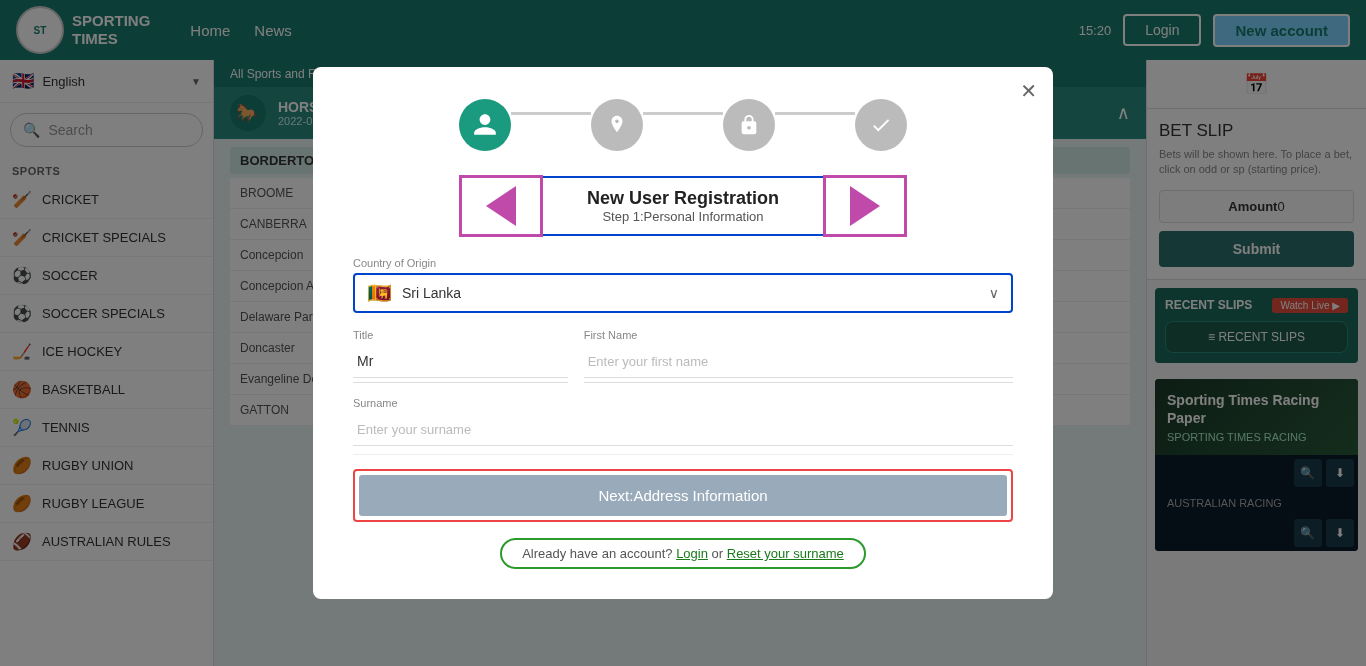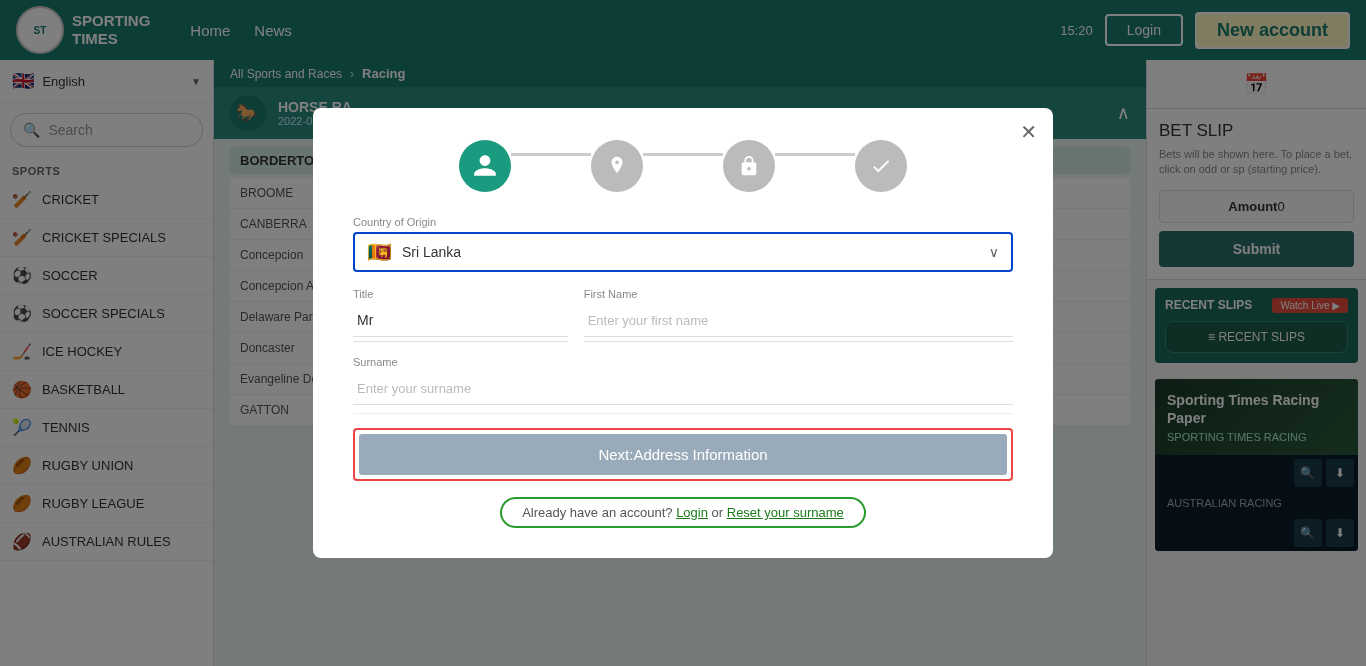--- a/index.html
+++ b/index.html
@@ -9,21 +9,21 @@
     .app { display: flex; flex-direction: column; height: 666px; width: 1366px; }
     .header { background: #1a7a6e; height: 60px; display: flex; align-items: center; padding: 0 16px; gap: 16px; }
     .logo-area { display: flex; align-items: center; gap: 8px; }
     .logo-circle { width: 48px; height: 48px; border-radius: 50%; background: #fff; border: 2px solid #ccc; display: flex; align-items: center; justify-content: center; font-size: 10px; color: #1a7a6e; font-weight: bold; text-align: center; }
     .logo-text { color: #fff; font-weight: bold; font-size: 15px; line-height: 1.2; }
     .nav { display: flex; gap: 24px; margin-left: 24px; }
     .nav-item { color: #fff; font-size: 15px; cursor: pointer; padding: 4px 0; }
     .header-right { margin-left: auto; display: flex; align-items: center; gap: 12px; }
     .time-area { color: #fff; font-size: 13px; text-align: right; }
     .login-btn { background: transparent; border: 2px solid #fff; color: #fff; padding: 6px 20px; border-radius: 4px; cursor: pointer; font-size: 14px; }
-    .new-account-btn { background: #fef9c3; border: 2px solid #fff; color: #1a7a6e; padding: 6px 20px; border-radius: 4px; cursor: pointer; font-size: 18px; font-weight: bold; }
+    .new-account-btn { background: #7dd3fc; border: 2px solid #fff; color: #1a7a6e; padding: 6px 20px; border-radius: 4px; cursor: pointer; font-size: 15px; font-weight: bold; }
 
     .content { display: flex; flex: 1; overflow: hidden; }
 
     
     .sidebar { width: 214px; background: #fff; border-right: 1px solid #ddd; overflow-y: auto; flex-shrink: 0; }
     .lang-select { display: flex; align-items: center; gap: 8px; padding: 10px 12px; border-bottom: 1px solid #eee; cursor: pointer; }
     .lang-flag { font-size: 18px; }
     .lang-label { font-size: 13px; color: #333; flex: 1; }
     .lang-chevron { font-size: 10px; color: #666; }
     .search-box { display: flex; align-items: center; gap: 8px; margin: 10px 10px; padding: 8px 12px; border: 1px solid #ccc; border-radius: 20px; }
@@ -290,20 +290,32 @@
       <div class="step-line"></div>
       <div class="step">
         <div class="step-circle inactive">
           <svg width="22" height="22" viewBox="0 0 24 24" fill="white">
               <path d="M9 16.2l-4.2-4.2-1.4 1.4L9 19 21 7l-1.4-1.4L9 16.2z"></path>
             </svg>
         </div>
       </div>
     </div>
 
+    <div style="display:flex; align-items:center; justify-content:center; gap:0; margin-bottom:20px;">
+      <div style="border:3px solid #c04aaa; padding:8px 24px; display:flex; align-items:center; gap:0;">
+        <span style="font-size:0; border-top:20px solid transparent; border-bottom:20px solid transparent; border-right:30px solid #c04aaa; display:inline-block;"></span>
+      </div>
+      <div class="reg-title-box" style="margin:0; border-left:none; border-right:none; border-radius:0; min-width:280px;">
+        <div class="reg-title">New User Registration</div>
+        <div class="reg-subtitle">Step 1:Personal Information</div>
+      </div>
+      <div style="border:3px solid #c04aaa; padding:8px 24px; display:flex; align-items:center;">
+        <span style="font-size:0; border-top:20px solid transparent; border-bottom:20px solid transparent; border-left:30px solid #c04aaa; display:inline-block;"></span>
+      </div>
+    </div>
 
     <div>
       <div class="field-label">Country of Origin</div>
       <div class="country-select-wrap">
         <div class="country-inner">
           <span class="country-flag">🇱🇰</span>
           <span class="country-name">Sri Lanka</span>
         </div>
         <span class="country-chevron">∨</span>
       </div>

